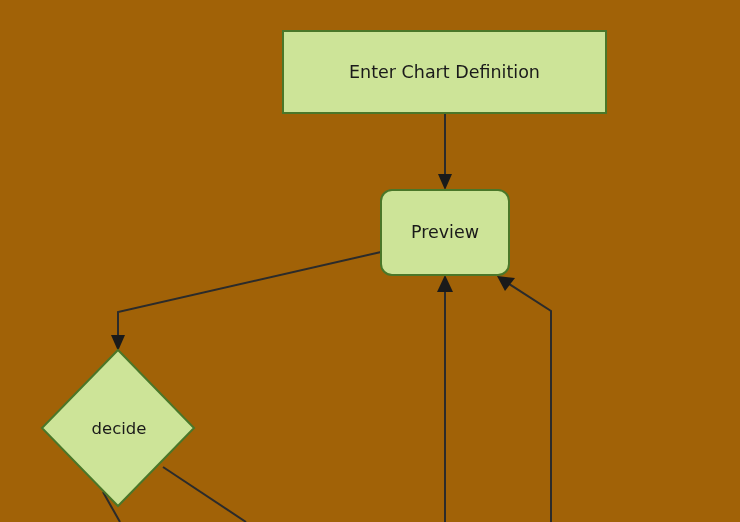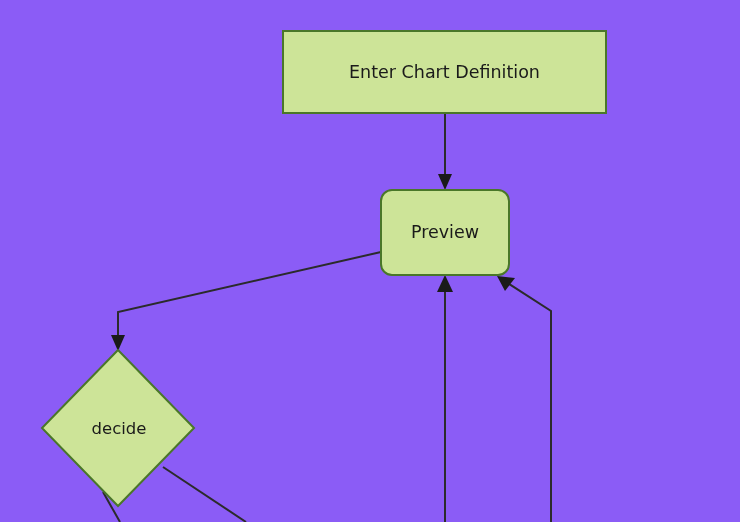--- a/index.html
+++ b/index.html
@@ -8,21 +8,21 @@
     padding: 0;
     background: #ffffff;
   }
   body {
     font-family: "DejaVu Sans", sans-serif;
   }
   #diagram-canvas {
     position: relative;
     width: 740px;
     height: 522px;
-    background: #8b5cf6;
+    background: #a16207;
     overflow: hidden;
   }
   #flow-svg {
     position: absolute;
     top: 0;
     left: 0;
     width: 740px;
     height: 522px;
     display: block;
   }

